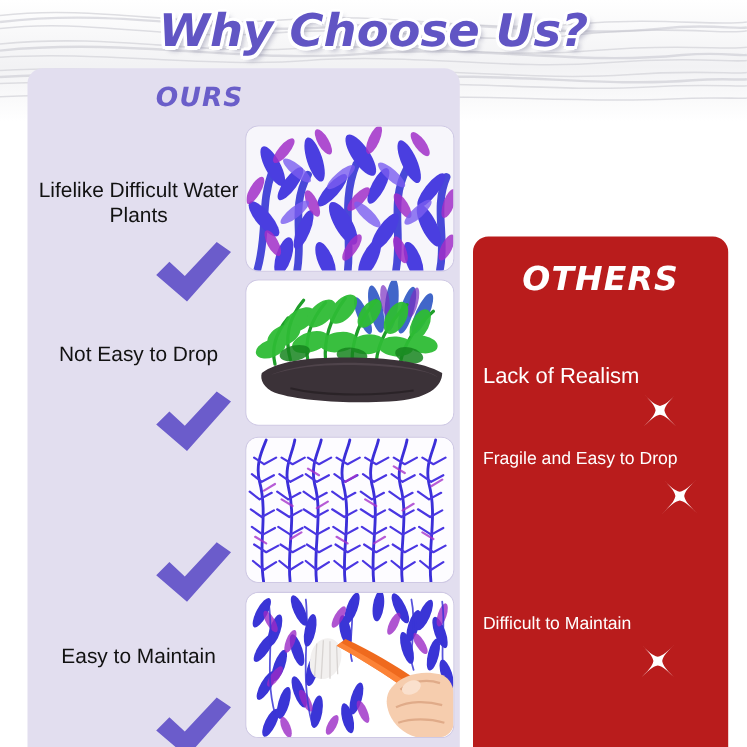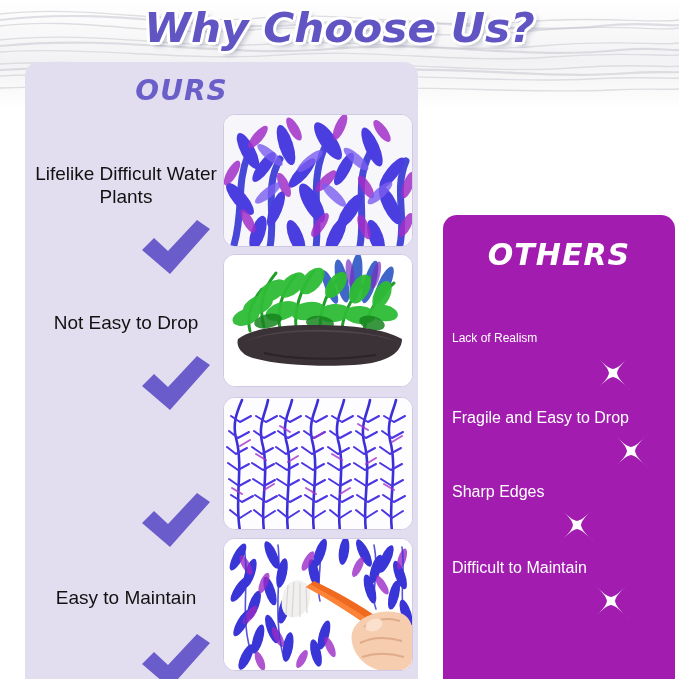--- a/index.html
+++ b/index.html
@@ -68,21 +68,21 @@
     border-radius: 14px 14px 0 0;
     z-index: 2;
   }
   #ours-heading {
     position: absolute;
     left: 0;
     top: 12px;
     width: 313px;
     text-align: center;
     font-family: "DejaVu Sans", sans-serif;
-    font-size: 28px;
+    font-size: 24px;
     font-weight: bold;
     font-style: italic;
     color: #6a5ec9;
     letter-spacing: 1px;
   }
 
   .ours-row {
     position: absolute;
     left: 0;
     width: 393px;
@@ -110,25 +110,25 @@
     border-radius: 12px;
     background: #ffffff;
     border: 1px solid #cfc9e4;
     overflow: hidden;
     box-sizing: border-box;
   }
 
   
   #others-panel {
     position: absolute;
-    left: 443px;
+    left: 430px;
     top: 215px;
     width: 232px;
     height: 464px;
-    background: #a21caf;
+    background: #b91c1c;
     border-radius: 14px 14px 0 0;
     z-index: 3;
   }
   #others-heading {
     position: absolute;
     left: 0;
     top: 22px;
     width: 232px;
     text-align: center;
     font-family: "DejaVu Sans", sans-serif;
@@ -449,48 +449,39 @@
         </svg>
       </div>
     </div>
   </div>
 
   <div id="others-panel">
 
     <div id="others-heading">OTHERS</div>
 
     <div class="others-row" style="top:110px;">
-      <div class="others-text" style="top:6px; font-size:12px;">Lack of Realism</div>
+      <div class="others-text" style="top:6px; font-size:20px;">Lack of Realism</div>
       <svg class="others-x" style="left:148px; top:26px;" width="44" height="44" viewBox="0 0 44 44">
         <path d="M4,4 C14,14 17,17 22,18 C27,17 30,14 40,4
                  C30,14 27,17 26,22 C27,27 30,30 40,40
                  C30,30 27,27 22,26 C17,27 14,30 4,40
                  C14,30 17,27 18,22 C17,17 14,14 4,4 Z" fill="#ffffff"></path>
       </svg>
     </div>
 
     <div class="others-row" style="top:188px;">
       <div class="others-text" style="top:6px; font-size:16px;">Fragile and Easy to Drop</div>
       <svg class="others-x" style="left:166px; top:26px;" width="44" height="44" viewBox="0 0 44 44">
         <path d="M4,4 C14,14 17,17 22,18 C27,17 30,14 40,4
                  C30,14 27,17 26,22 C27,27 30,30 40,40
                  C30,30 27,27 22,26 C17,27 14,30 4,40
                  C14,30 17,27 18,22 C17,17 14,14 4,4 Z" fill="#ffffff"></path>
       </svg>
     </div>
 
-    <div class="others-row" style="top:262px;">
-      <div class="others-text" style="top:6px; font-size:16px;">Sharp Edges</div>
-      <svg class="others-x" style="left:112px; top:26px;" width="44" height="44" viewBox="0 0 44 44">
-        <path d="M4,4 C14,14 17,17 22,18 C27,17 30,14 40,4
-                 C30,14 27,17 26,22 C27,27 30,30 40,40
-                 C30,30 27,27 22,26 C17,27 14,30 4,40
-                 C14,30 17,27 18,22 C17,17 14,14 4,4 Z" fill="#ffffff"></path>
-      </svg>
-    </div>
 
     <div class="others-row" style="top:338px;padding-left:36px;">
       <div class="others-text" style="top:6px; font-size:16px;">Difficult to Maintain</div>
       <svg class="others-x" style="left:146px; top:26px;" width="44" height="44" viewBox="0 0 44 44">
         <path d="M4,4 C14,14 17,17 22,18 C27,17 30,14 40,4
                  C30,14 27,17 26,22 C27,27 30,30 40,40
                  C30,30 27,27 22,26 C17,27 14,30 4,40
                  C14,30 17,27 18,22 C17,17 14,14 4,4 Z" fill="#ffffff"></path>
       </svg>
     </div>

